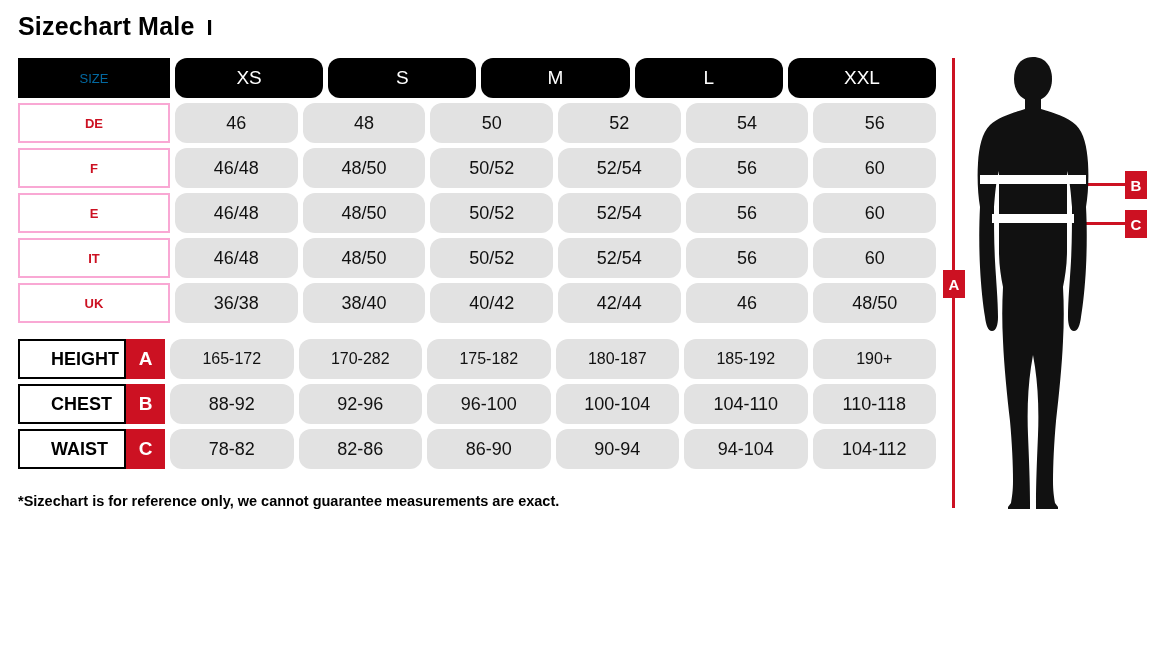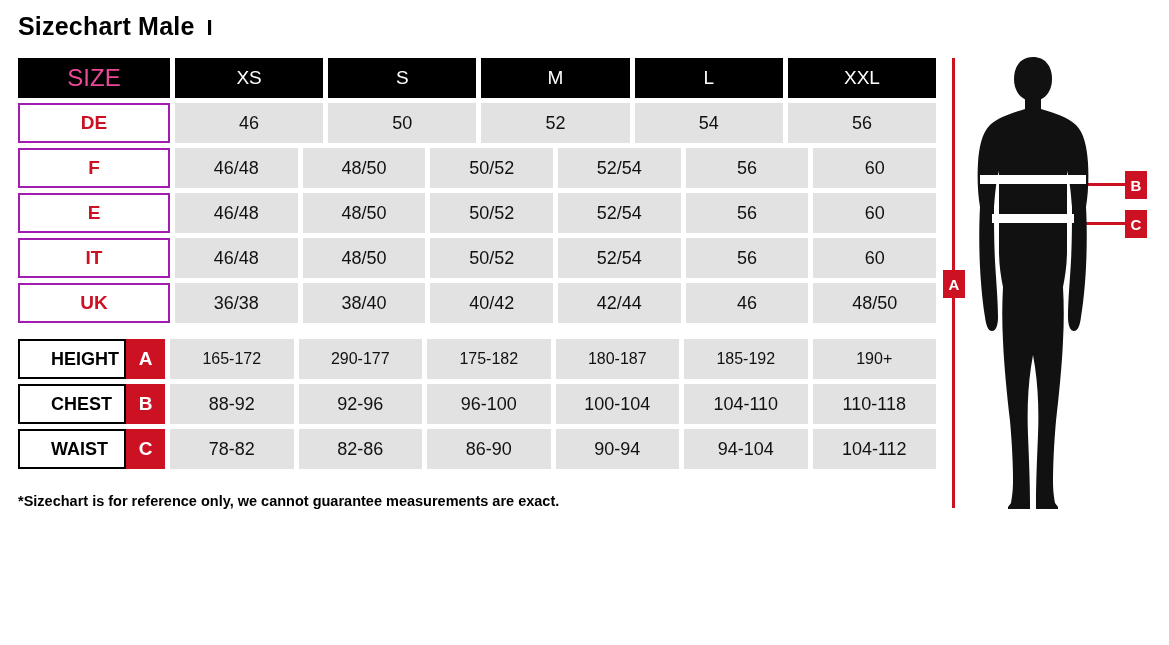--- a/index.html
+++ b/index.html
@@ -68,30 +68,30 @@
     box-sizing: border-box;
   }
   
   .lab {
     width: 152px;
     margin-right: 5px;
     flex: 0 0 152px;
   }
   .lab.header {
     background: #000000;
-    color: #ec4899;
-    font-size: 24px;
+    color: #0369a1;
+    font-size: 13px;
     font-weight: normal;
   }
   .lab.country {
     background: #ffffff;
-    border: 2px solid #a21caf;
+    border: 2px solid #f9a8d4;
     color: #cc1122;
     font-weight: bold;
-    font-size: 19px;
+    font-size: 13px;
   }
   .lab.measure {
     background: #ffffff;
     border: 2px solid #000000;
     color: #000000;
     font-weight: bold;
     font-size: 18px;
     justify-content: flex-start;
     padding-left: 31px;
     width: 108px;
@@ -109,20 +109,21 @@
     display: flex;
     align-items: center;
     justify-content: center;
     margin-right: 5px;
     box-sizing: border-box;
   }
   
   .dc {
     flex: 1 1 0;
     margin-right: 5px;
+    border-radius: 12px;
   }
   .dc:last-child { margin-right: 0; }
   .dc.header {
     background: #000000;
     color: #ffffff;
     font-size: 19px;
   }
   .dc.data {
     background: #e2e2e2;
     color: #111111;
@@ -238,20 +239,21 @@
       <div class="cell dc header">XS</div>
       <div class="cell dc header">S</div>
       <div class="cell dc header">M</div>
       <div class="cell dc header">L</div>
       <div class="cell dc header">XXL</div>
     </div>
 
     <div class="row">
       <div class="cell lab country">DE</div>
       <div class="cell dc data">46</div>
+      <div class="cell dc data">48</div>
       <div class="cell dc data">50</div>
       <div class="cell dc data">52</div>
       <div class="cell dc data">54</div>
       <div class="cell dc data">56</div>
     </div>
 
     <div class="row">
       <div class="cell lab country">F</div>
       <div class="cell dc data">46/48</div>
       <div class="cell dc data">48/50</div>
@@ -288,21 +290,21 @@
       <div class="cell dc data">40/42</div>
       <div class="cell dc data">42/44</div>
       <div class="cell dc data">46</div>
       <div class="cell dc data">48/50</div>
     </div>
 
     <div class="row">
       <div class="cell lab measure">HEIGHT</div>
       <div class="badge">A</div>
       <div class="cell dc data bold">165-172</div>
-      <div class="cell dc data bold">290-177</div>
+      <div class="cell dc data bold">170-282</div>
       <div class="cell dc data bold">175-182</div>
       <div class="cell dc data bold">180-187</div>
       <div class="cell dc data bold">185-192</div>
       <div class="cell dc data bold">190+</div>
     </div>
 
     <div class="row">
       <div class="cell lab measure">CHEST</div>
       <div class="badge">B</div>
       <div class="cell dc data">88-92</div>

